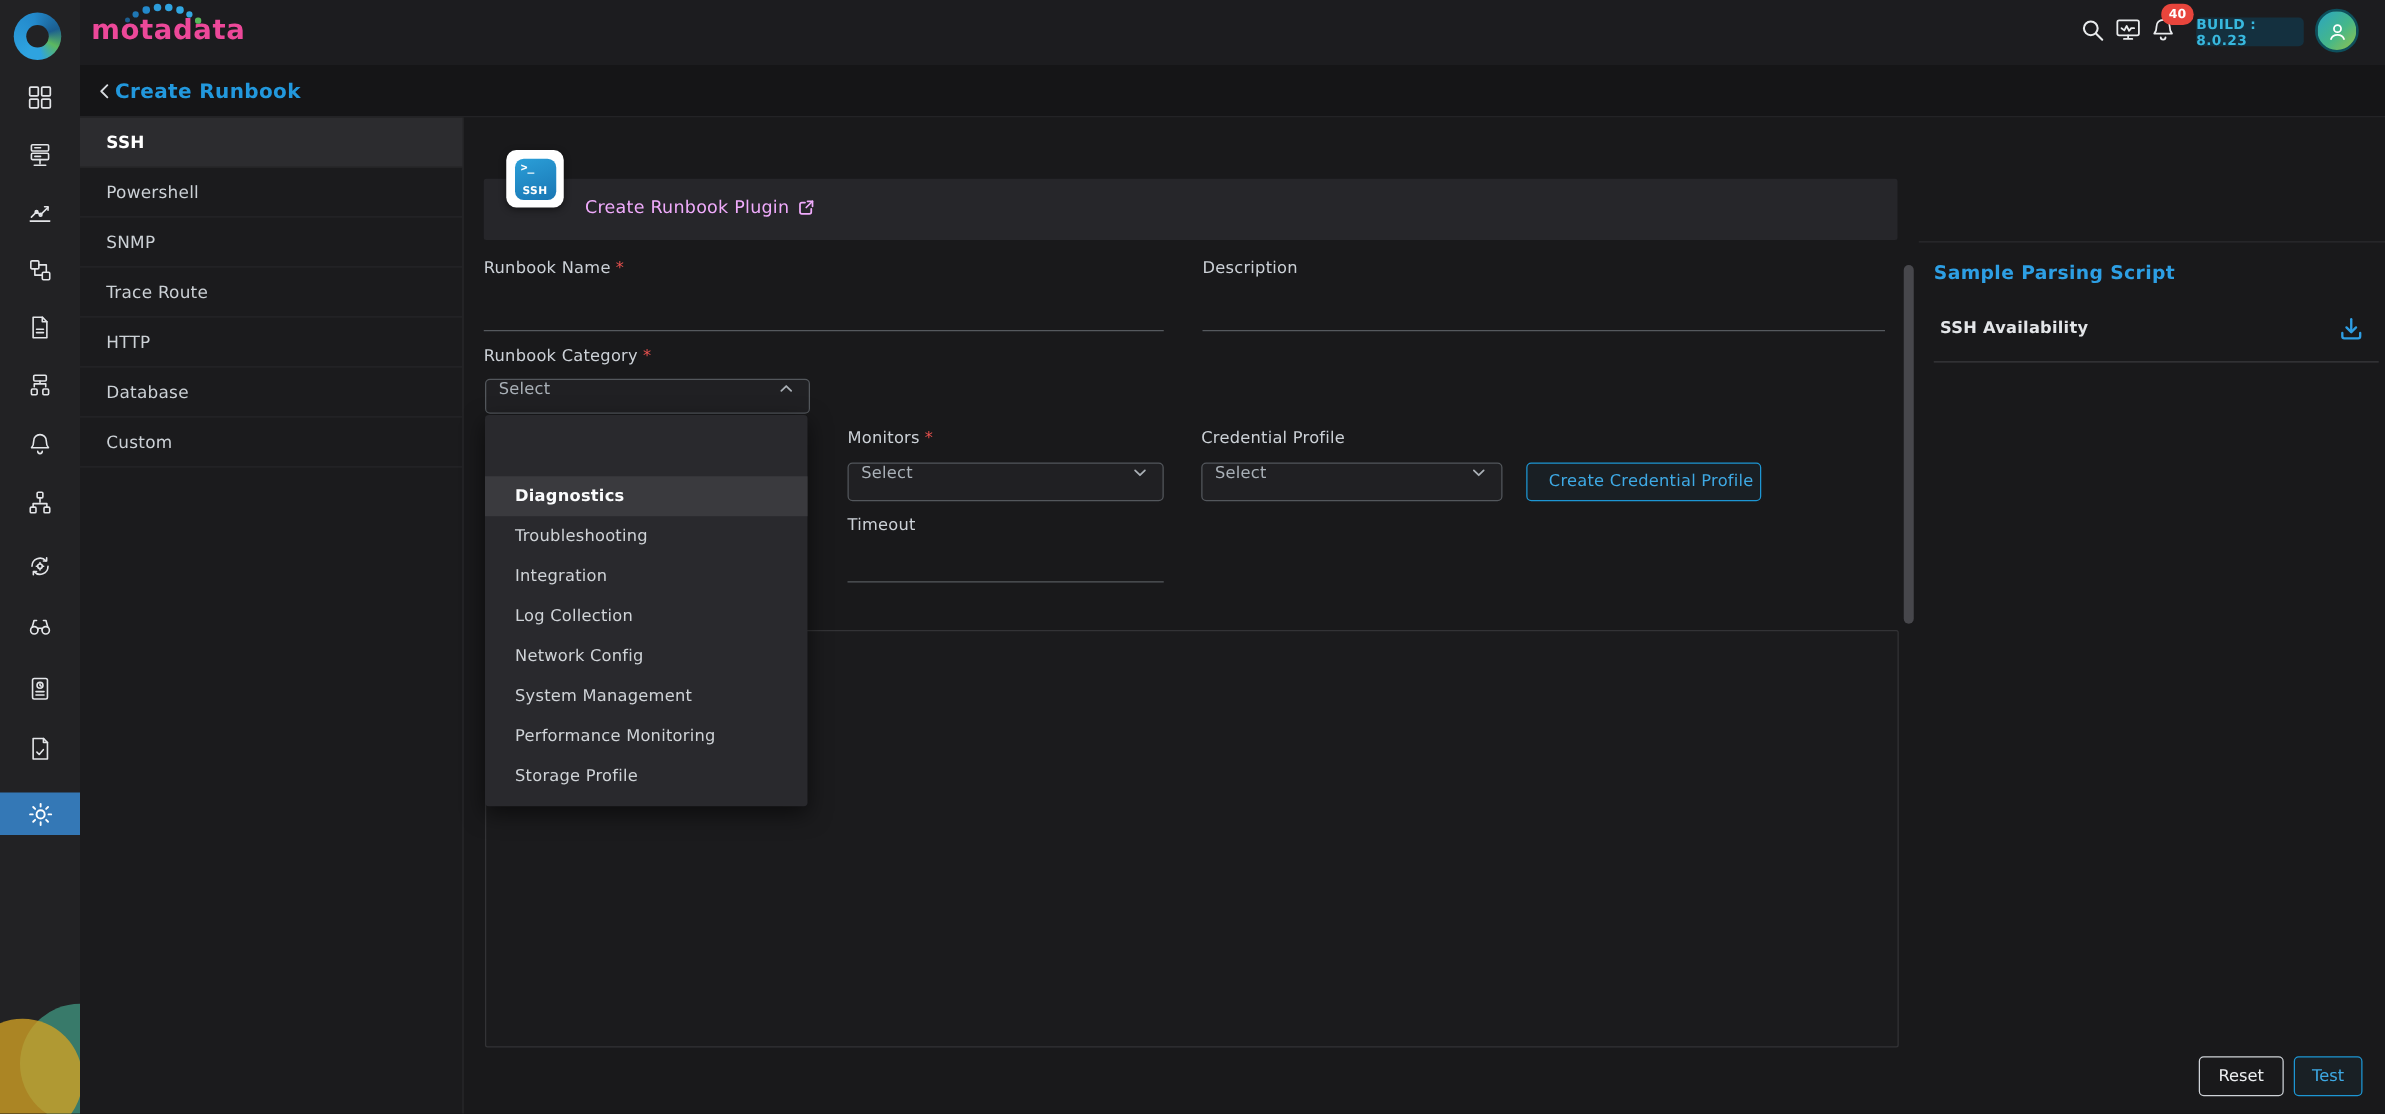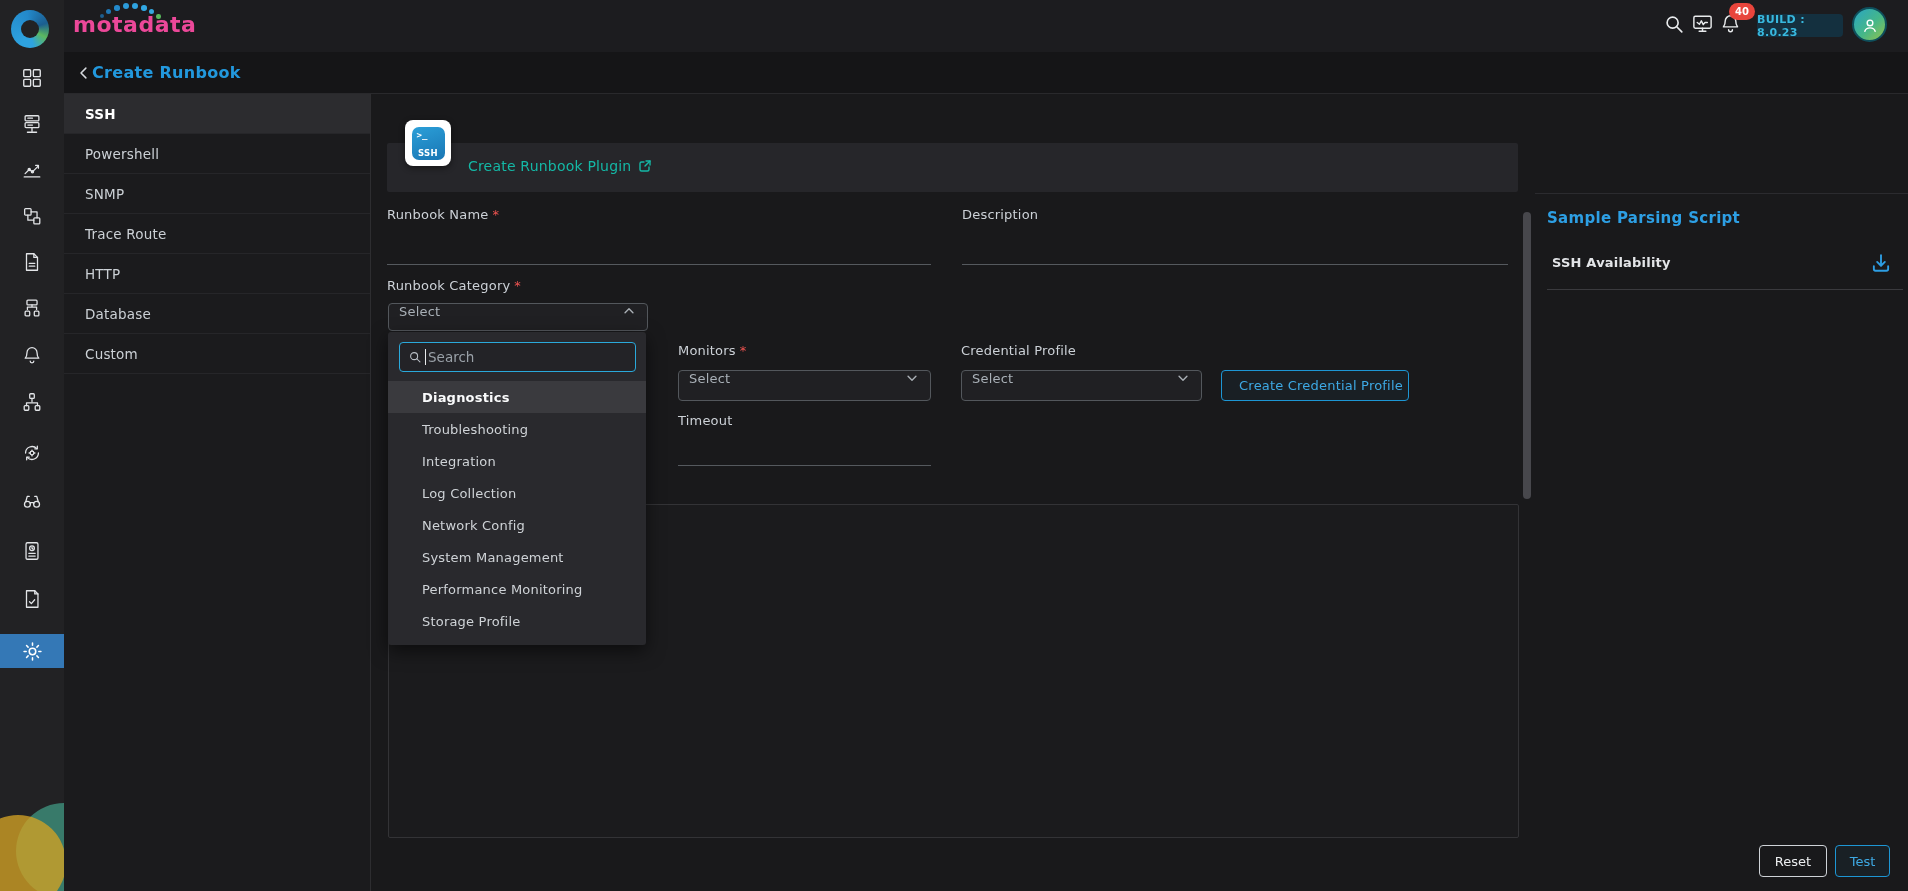--- a/index.html
+++ b/index.html
@@ -60,21 +60,21 @@
             border-radius:2px; }
   .plugin-card { position:absolute; left:34px; top:26px; width:46px; height:46px; background:#ffffff;
                  border-radius:8px; display:flex; align-items:center; justify-content:center;
                  box-shadow:0 2px 6px rgba(0,0,0,.45); z-index:3; }
   .plugin-tile { width:33px; height:33px; border-radius:7px;
                  background:linear-gradient(160deg,#2b9fd8,#1976b4); position:relative; }
   .plugin-prompt { position:absolute; left:5px; top:3px; color:#fff; font-size:9px; font-weight:700;
                    font-family:"DejaVu Sans Mono","Liberation Mono",monospace; }
   .plugin-label { position:absolute; left:0; right:0; bottom:2px; text-align:center; color:#fff;
                   font-size:8.5px; font-weight:700; letter-spacing:.3px; }
-  .plugin-link { position:absolute; left:97px; top:64px; color:#14b8a6; font-size:14px;
+  .plugin-link { position:absolute; left:97px; top:64px; color:#f0abfc; font-size:14px;
                  letter-spacing:.2px; display:flex; align-items:center; gap:7px; cursor:pointer; }
 
   .field-label { position:absolute; font-size:13px; color:#ccd1d7; letter-spacing:.2px; }
   .req { color:#ef5350; margin-left:4px; }
   .underline-input { position:absolute; height:24px; background:transparent; border:none;
                      border-bottom:1px solid #55595e; color:#e4e6e8; font-size:13px; outline:none; }
   .select-box { position:absolute; background:#202023; border:1px solid #53575c; border-radius:4px;
                 display:flex; justify-content:space-between;
                 padding:0 11px 0 10px; cursor:pointer; }
   .select-value { color:#a9b0b7; font-size:13px; letter-spacing:.2px; }
@@ -89,21 +89,21 @@
               border-radius:3px; box-shadow:0 6px 18px rgba(0,0,0,.55); z-index:20; }
   .dd-search { position:absolute; left:11px; top:10px; width:237px; height:30px; background:#232327;
                border:1.5px solid #2aa9db; border-radius:4px; display:flex; align-items:center;
                padding-left:8px; }
   .dd-search input { background:transparent; border:none; outline:none; color:#dfe2e5;
                      font-size:13.5px; width:180px; margin-left:2px;
                      font-family:"DejaVu Sans","Liberation Sans",sans-serif; }
   .dd-search input::placeholder { color:#9aa1a8; }
   .dd-caret { width:1px; height:16px; background:#e8eaec; margin-left:3px; }
   .dd-options { position:absolute; left:0; top:49px; width:258px; }
-  .dd-option { height:32px; display:flex; align-items:center; padding-left:34px; font-size:13px;
+  .dd-option { height:32px; display:flex; align-items:center; padding-left:24px; font-size:13px;
                color:#cfd3d7; letter-spacing:.2px; cursor:pointer; }
   .dd-option.highlighted { background:#3a3a3e; color:#fafbfc; font-weight:700; }
 
   .script-box { position:absolute; left:17px; top:410px; width:1131px; height:334px;
                 background:#1b1b1d; border:1px solid #333336; border-radius:2px; }
   .v-scrollbar { position:absolute; left:1152px; top:118px; width:8px; height:287px;
                  background:#47474c; border-radius:4px; cursor:pointer; }
 
   
   .right-panel-border { position:absolute; left:1164px; top:99px; width:373px; height:0;
@@ -334,28 +334,20 @@
     <div class="select-box" style="left:17px;top:209px;width:260px;height:28px">
       <span class="select-value">Select</span>
       <span class="chev">
         <svg width="14" height="14" viewBox="0 0 16 16" fill="none" stroke="currentColor" stroke-width="1.6" stroke-linecap="round" stroke-linejoin="round">
             <path d="M3.5 10 8 5.5 12.5 10"></path>
           </svg>
       </span>
     </div>
 
     <div class="dropdown">
-      <div class="dd-search">
-        <svg width="14" height="14" viewBox="0 0 24 24" fill="none" stroke="#b9bfc6" stroke-width="1.8" stroke-linecap="round">
-            <circle cx="10.5" cy="10.5" r="6"></circle>
-            <path d="M15 15l5.5 5.5"></path>
-          </svg>
-        <span class="dd-caret"></span>
-        <input placeholder="Search" style="">
-      </div>
       <div class="dd-options">
         <div class="dd-option highlighted">Diagnostics</div>
         <div class="dd-option">Troubleshooting</div>
         <div class="dd-option">Integration</div>
         <div class="dd-option">Log Collection</div>
         <div class="dd-option">Network Config</div>
         <div class="dd-option">System Management</div>
         <div class="dd-option">Performance Monitoring</div>
         <div class="dd-option">Storage Profile</div>
       </div>

